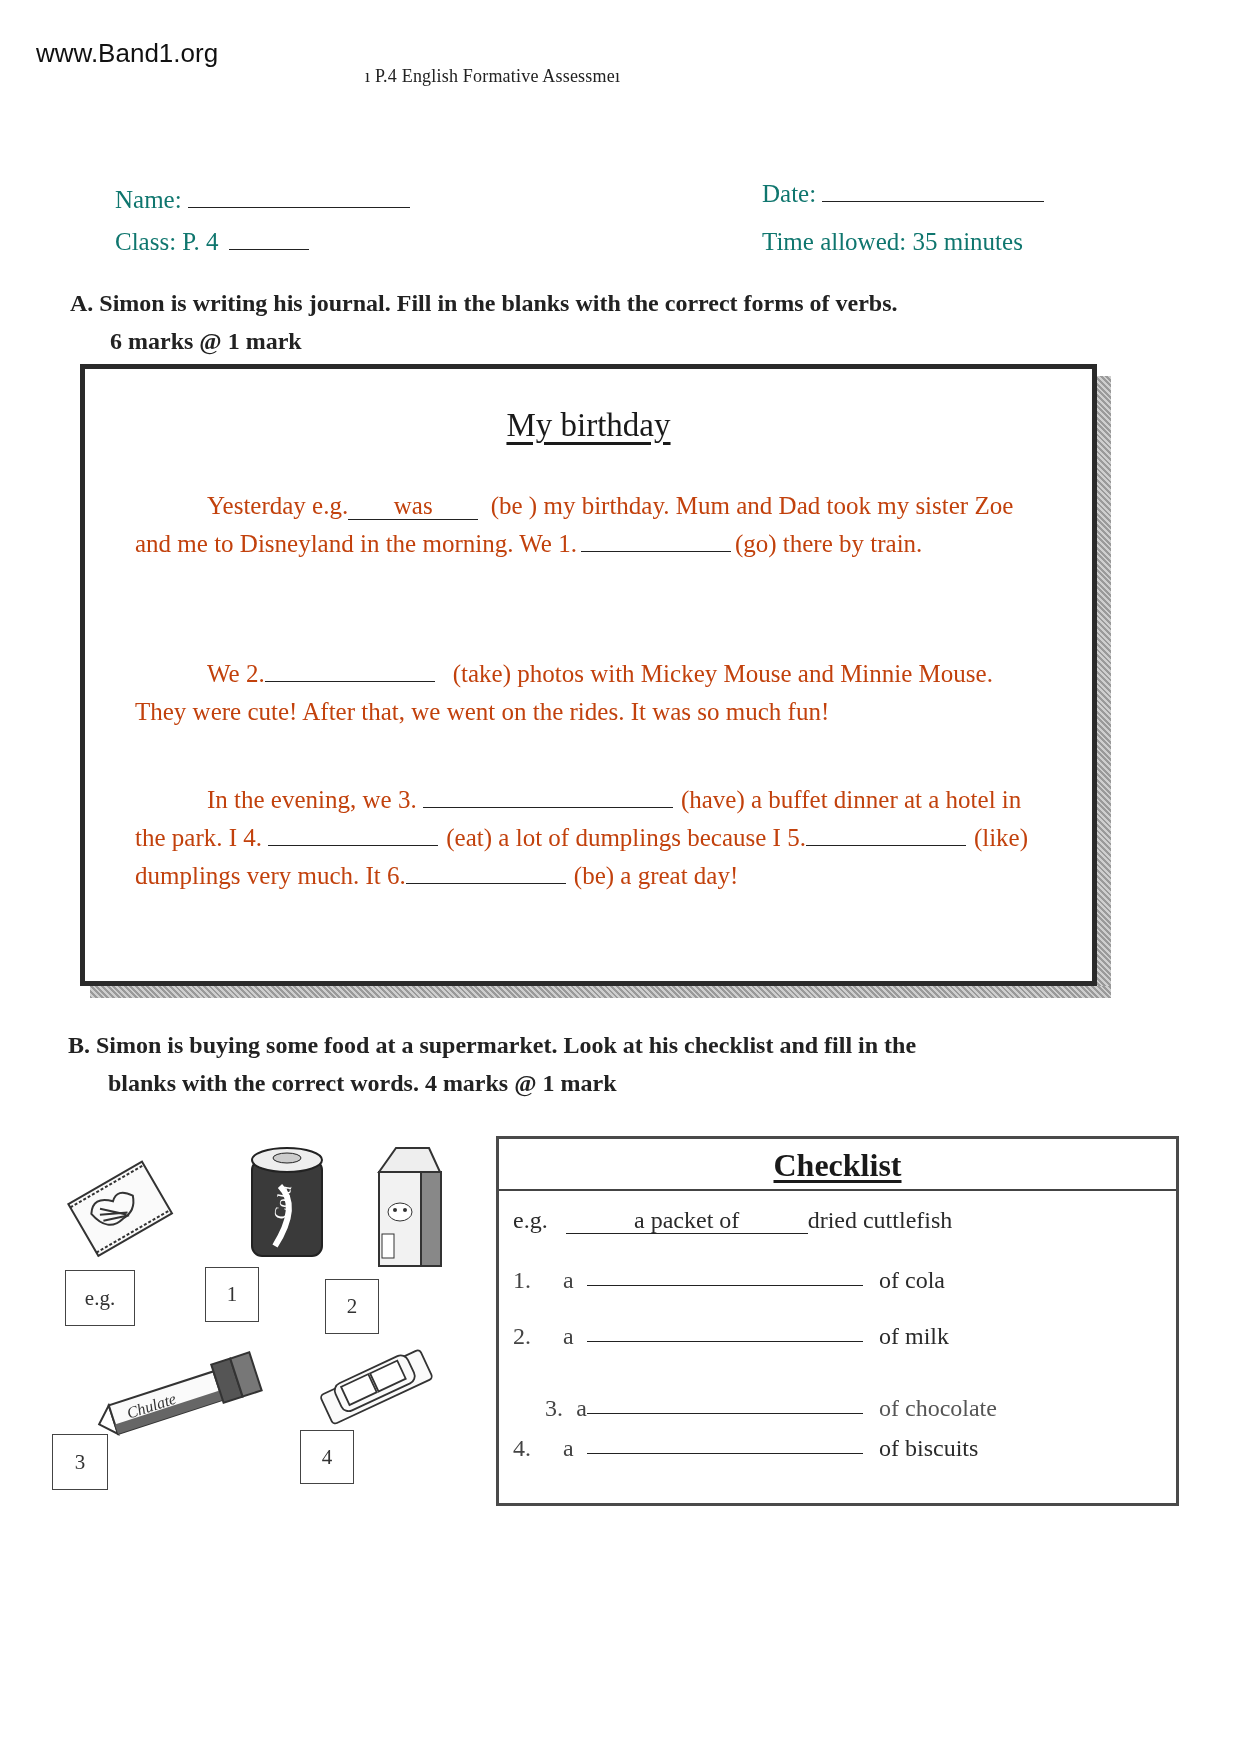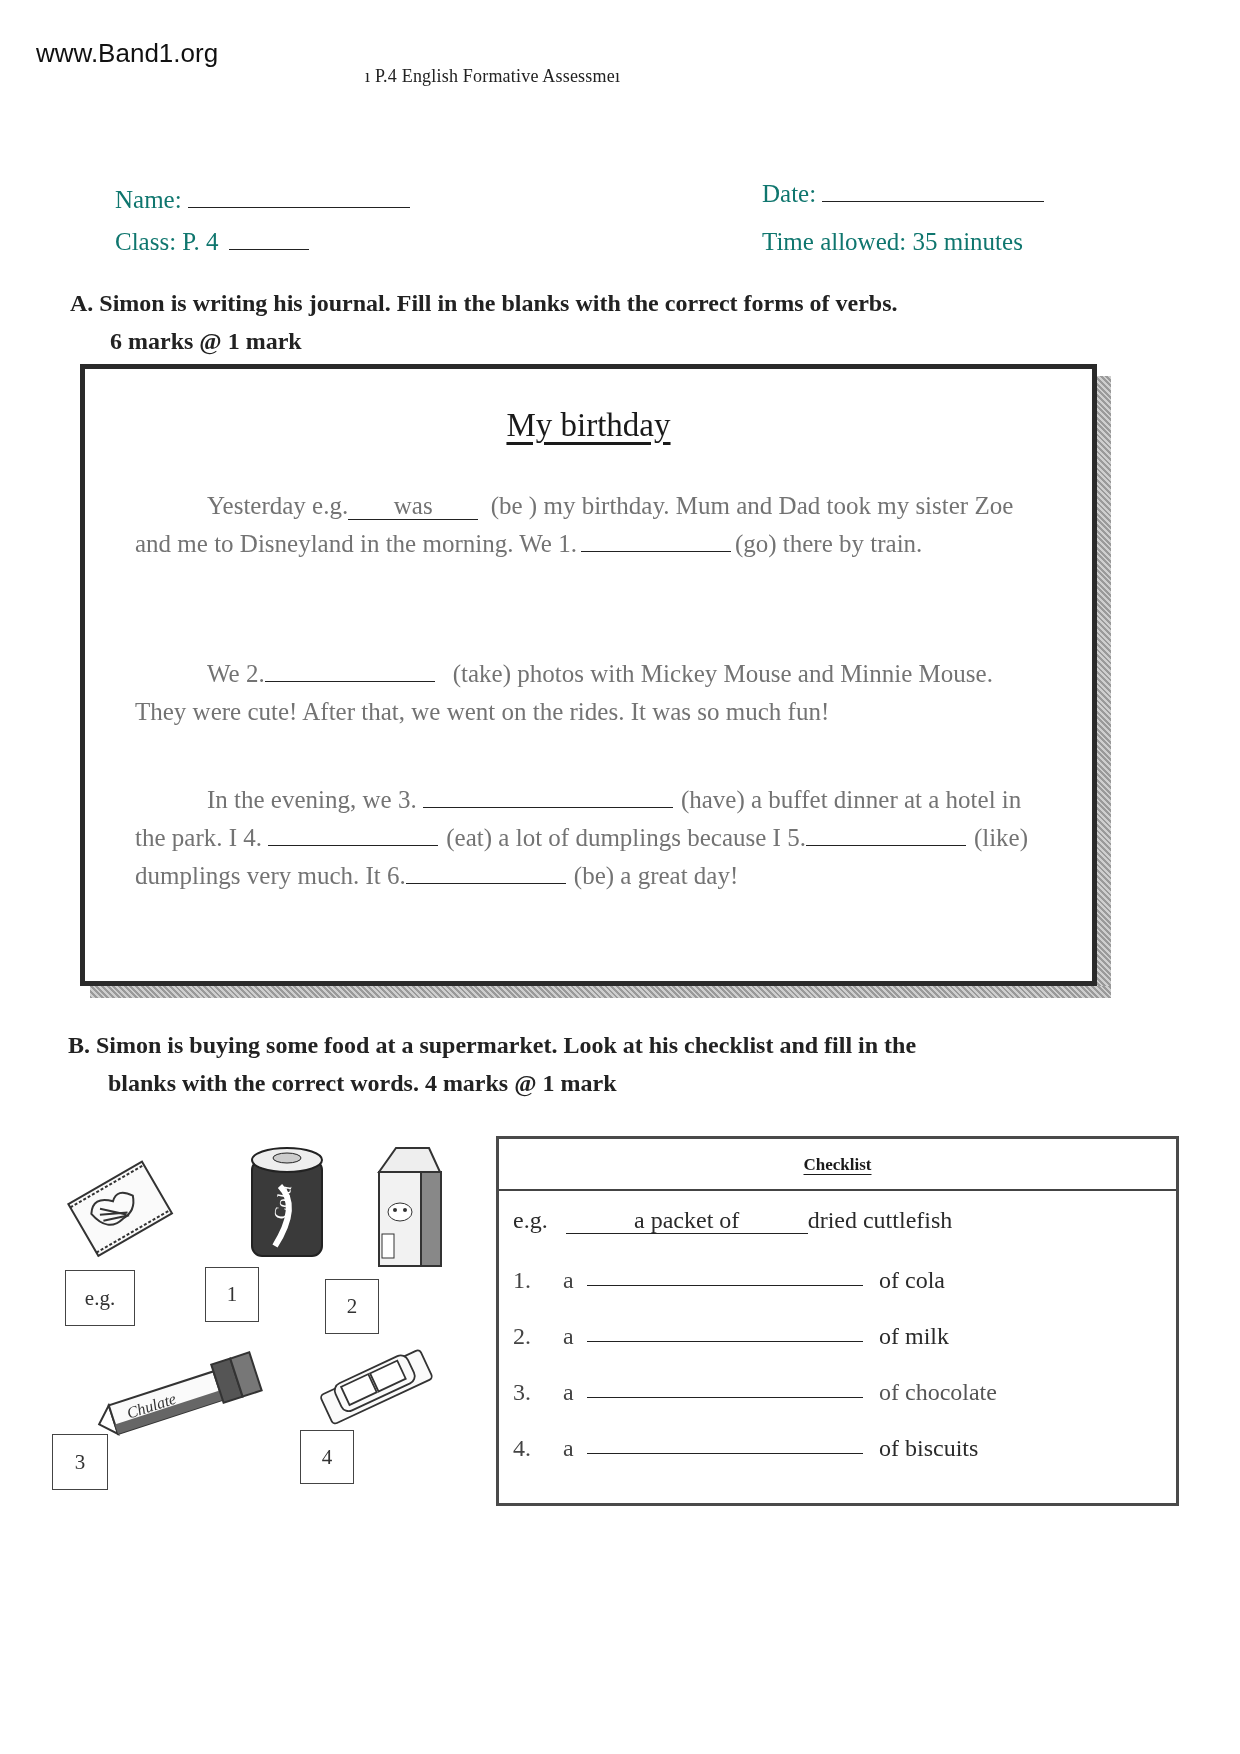--- a/index.html
+++ b/index.html
@@ -14,29 +14,29 @@
   .blank { display: inline-block; border-bottom: 1.5px solid #222; vertical-align: baseline; height: 1px; margin-left: 6px; }
   .qhead { font-weight: bold; font-size: 24px; color: #222; line-height: 38px; }
   .box-a {
     left: 80px; top: 364px; width: 1017px; height: 622px;
     border: 5px solid #2a2a2a; box-sizing: border-box; background: #fff;
   }
   .shadow-r { left: 1097px; top: 376px; width: 14px; height: 620px; background: repeating-linear-gradient(45deg,#9a9a9a 0 2px,#cfcfcf 2px 4px); }
   .shadow-b { left: 90px; top: 986px; width: 1021px; height: 12px; background: repeating-linear-gradient(45deg,#9a9a9a 0 2px,#cfcfcf 2px 4px); }
   .story-title { position: absolute; left: 0; right: 0; top: 38px; text-align: center; font-size: 33px; }
   .story-title span { text-decoration: underline; text-underline-offset: 6px; }
-  .para { position: absolute; left: 50px; width: 910px; font-size: 25px; line-height: 38px; color: #737373; }
+  .para { position: absolute; left: 50px; width: 910px; font-size: 25px; line-height: 38px; color: #c2410c; }
   .ind { display: inline-block; width: 72px; }
   .fill { display: inline-block; border-bottom: 1.6px solid #222; text-align: center; line-height: 26px; }
   .pic-label { border: 1.5px solid #444; box-sizing: border-box; text-align: center; font-size: 21px; color: #333; background: #fff; }
   .checklist {
     left: 496px; top: 1136px; width: 683px; height: 370px; box-sizing: border-box;
     border: 3px solid #4a4a4a; background: #fff;
   }
-  .cl-title { position: absolute; left: 0; right: 0; top: 4px; height: 46px; text-align: center; font-size: 17px; font-weight: bold; border-bottom: 2px solid #444; line-height: 44px; }
+  .cl-title { position: absolute; left: 0; right: 0; top: 4px; height: 46px; text-align: center; font-size: 32px; font-weight: bold; border-bottom: 2px solid #444; line-height: 44px; }
   .cl-title span { text-decoration: underline; text-underline-offset: 4px; }
   .cl-row { position: absolute; left: 14px; font-size: 24px; color: #2a2a2a; height: 34px; line-height: 34px; white-space: nowrap; }
   .cl-num { display: inline-block; width: 50px; color: #444; }
   .cl-a { display: inline-block; width: 24px; color: #444; }
   .cl-line { display: inline-block; width: 276px; border-bottom: 1.6px solid #222; height: 1px; vertical-align: 2px; margin-right: 16px; }
   svg { overflow: visible; }
 </style>
 </head>
 <body>
 
@@ -141,19 +141,19 @@
     <span>e.g.</span>
     <span class="fill" style="width:242px; margin-left:12px; text-decoration:none;">a packet of</span><span>dried cuttlefish</span>
   </div>
 
   <div class="cl-row" style="top:124px;">
     <span class="cl-num">1.</span><span class="cl-a">a</span><span class="cl-line"></span><span>of cola</span>
   </div>
   <div class="cl-row" style="top:180px;">
     <span class="cl-num">2.</span><span class="cl-a">a</span><span class="cl-line"></span><span>of milk</span>
   </div>
-  <div class="cl-row" style="top:236px; color:#555;">
+  <div class="cl-row" style="top:252px; color:#555;text-align:right;">
     <span class="cl-num">3.</span><span class="cl-a">a</span><span class="cl-line"></span><span>of chocolate</span>
   </div>
   <div class="cl-row" style="top:292px;">
     <span class="cl-num">4.</span><span class="cl-a">a</span><span class="cl-line"></span><span>of biscuits</span>
   </div>
 </div>
 
 </body></html>

